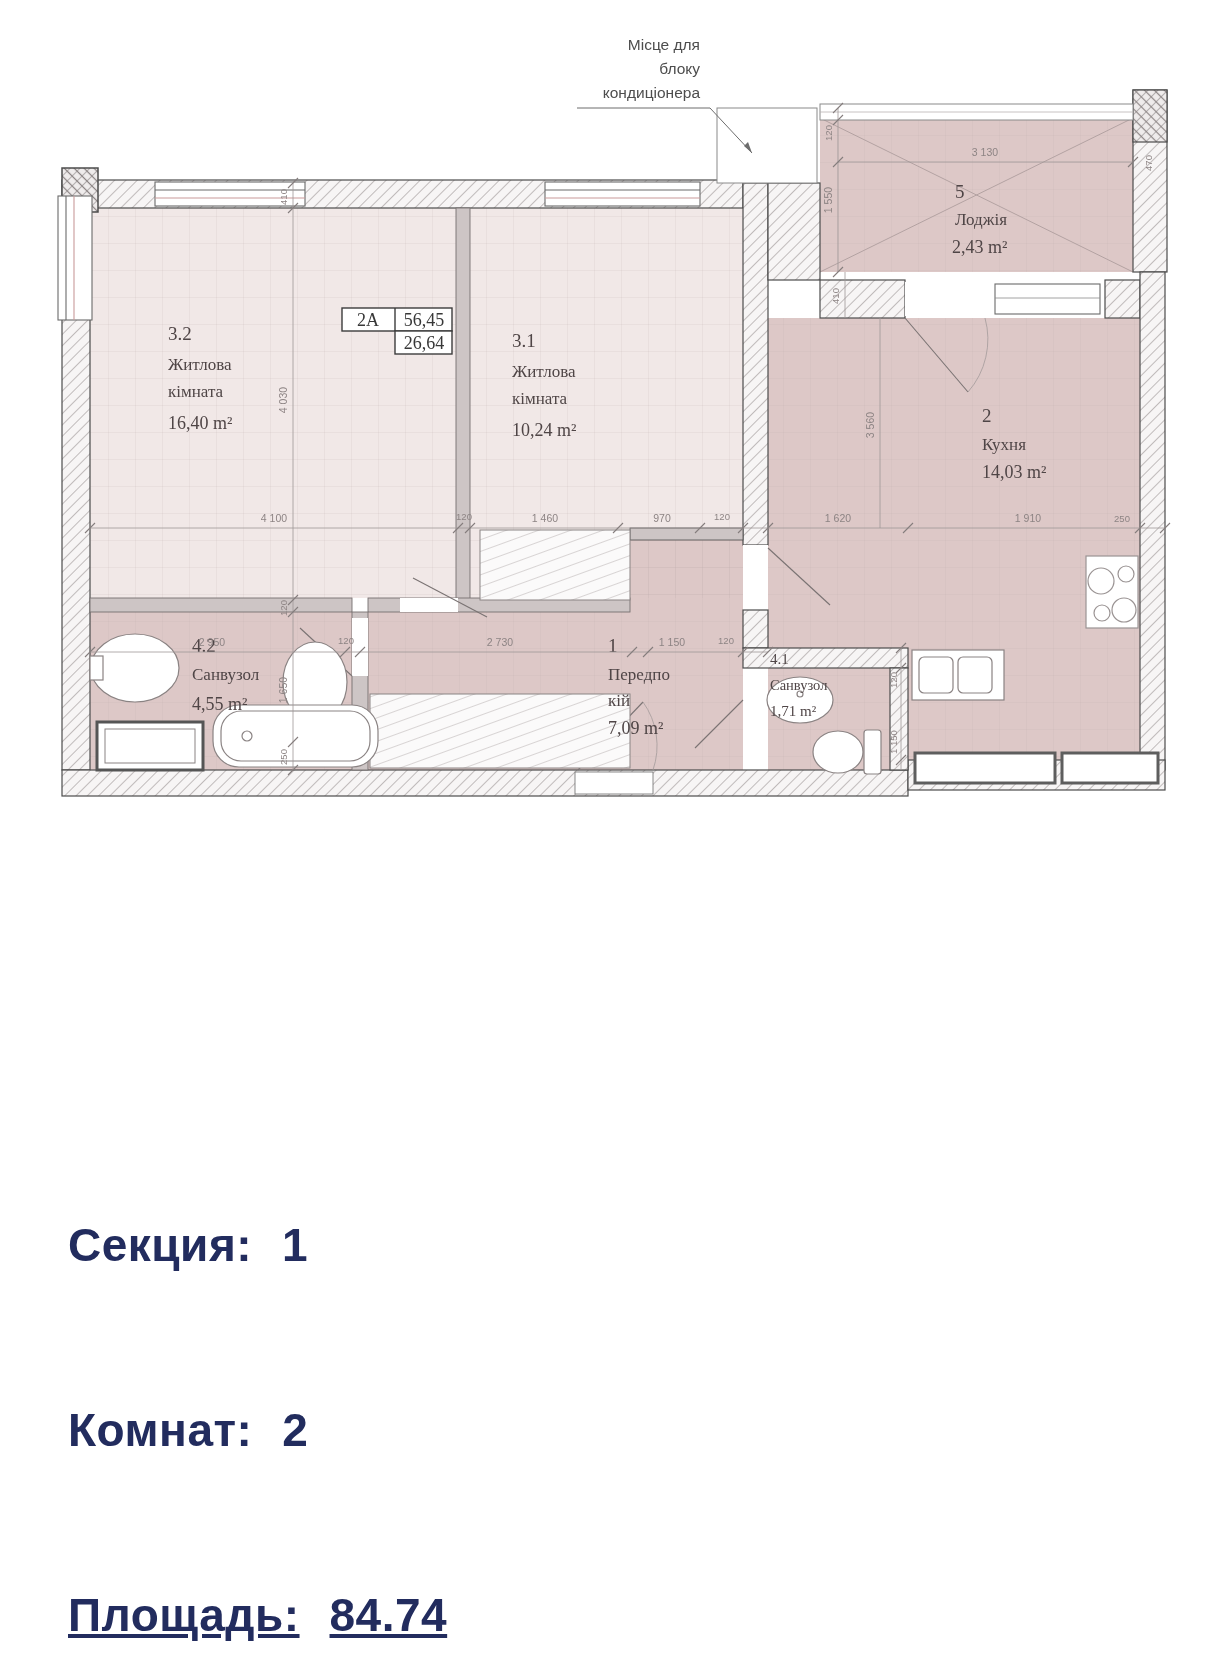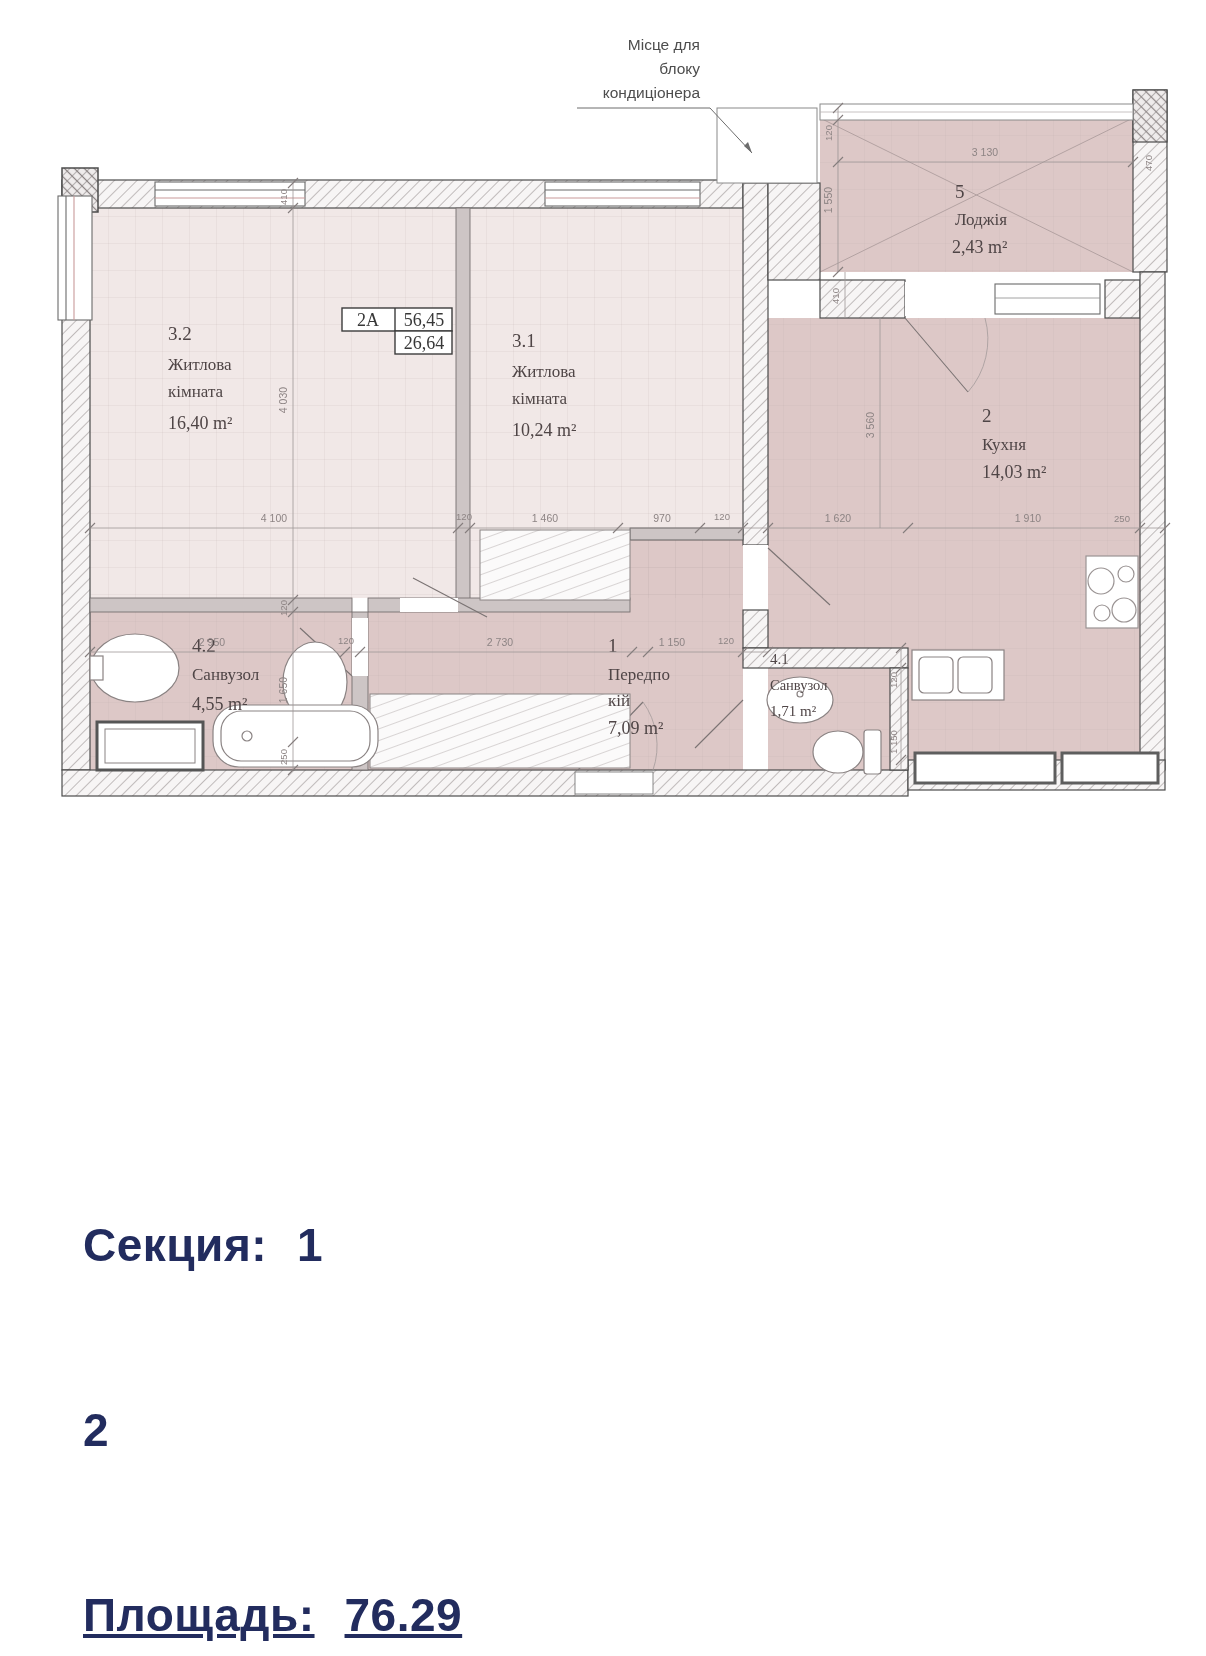--- a/index.html
+++ b/index.html
@@ -11,21 +11,21 @@
   .dim{font:10.5px "Liberation Sans",sans-serif;fill:#8d8484;text-anchor:middle;}
   .dim-s{font:9.5px "Liberation Sans",sans-serif;fill:#8d8484;text-anchor:middle;}
   .rn{font:19px "Liberation Serif",serif;fill:#4f4546;}
   .rl{font:17px "Liberation Serif",serif;fill:#4f4546;}
   .ra{font:18px "Liberation Serif",serif;fill:#4f4546;}
   .rn-s{font:15px "Liberation Serif",serif;fill:#4f4546;}
   .rl-s{font:14.5px "Liberation Serif",serif;fill:#4f4546;}
   .ra-s{font:15px "Liberation Serif",serif;fill:#4f4546;}
   .lbl{font:18px "Liberation Serif",serif;fill:#383838;text-anchor:middle;}
   
-  .info-row{position:absolute;left:83px;display:flex;align-items:baseline;gap:30px;
+  .info-row{position:absolute;left:68px;display:flex;align-items:baseline;gap:30px;
             font-weight:bold;font-size:46px;color:#222c5e;letter-spacing:.5px;}
   .info-row .val{font-weight:bold;}
 </style>
 </head>
 <body>
 
 <div id="canvas">
 
   <svg id="plan" width="1206" height="870" viewBox="0 0 1206 870">
     <defs>
@@ -306,19 +306,20 @@
       <text class="dim-s" transform="rotate(-90 897 680)" x="897" y="680">120</text>
       <text class="dim-s" transform="rotate(-90 897 742)" x="897" y="742">1 150</text>
     </g>
   </svg>
 
   <div class="info-row" style="top:1218px;">
     <span>Секция:</span>
     <span class="val">1</span>
   </div>
   <div class="info-row" style="top:1403px;">
+    <span>Комнат:</span>
     <span class="val">2</span>
   </div>
   <div class="info-row" style="top:1588px;text-decoration:underline;">
     <span>Площадь:</span>
-    <span class="val">76.29</span>
+    <span class="val">84.74</span>
   </div>
 </div>
 
 </body></html>

